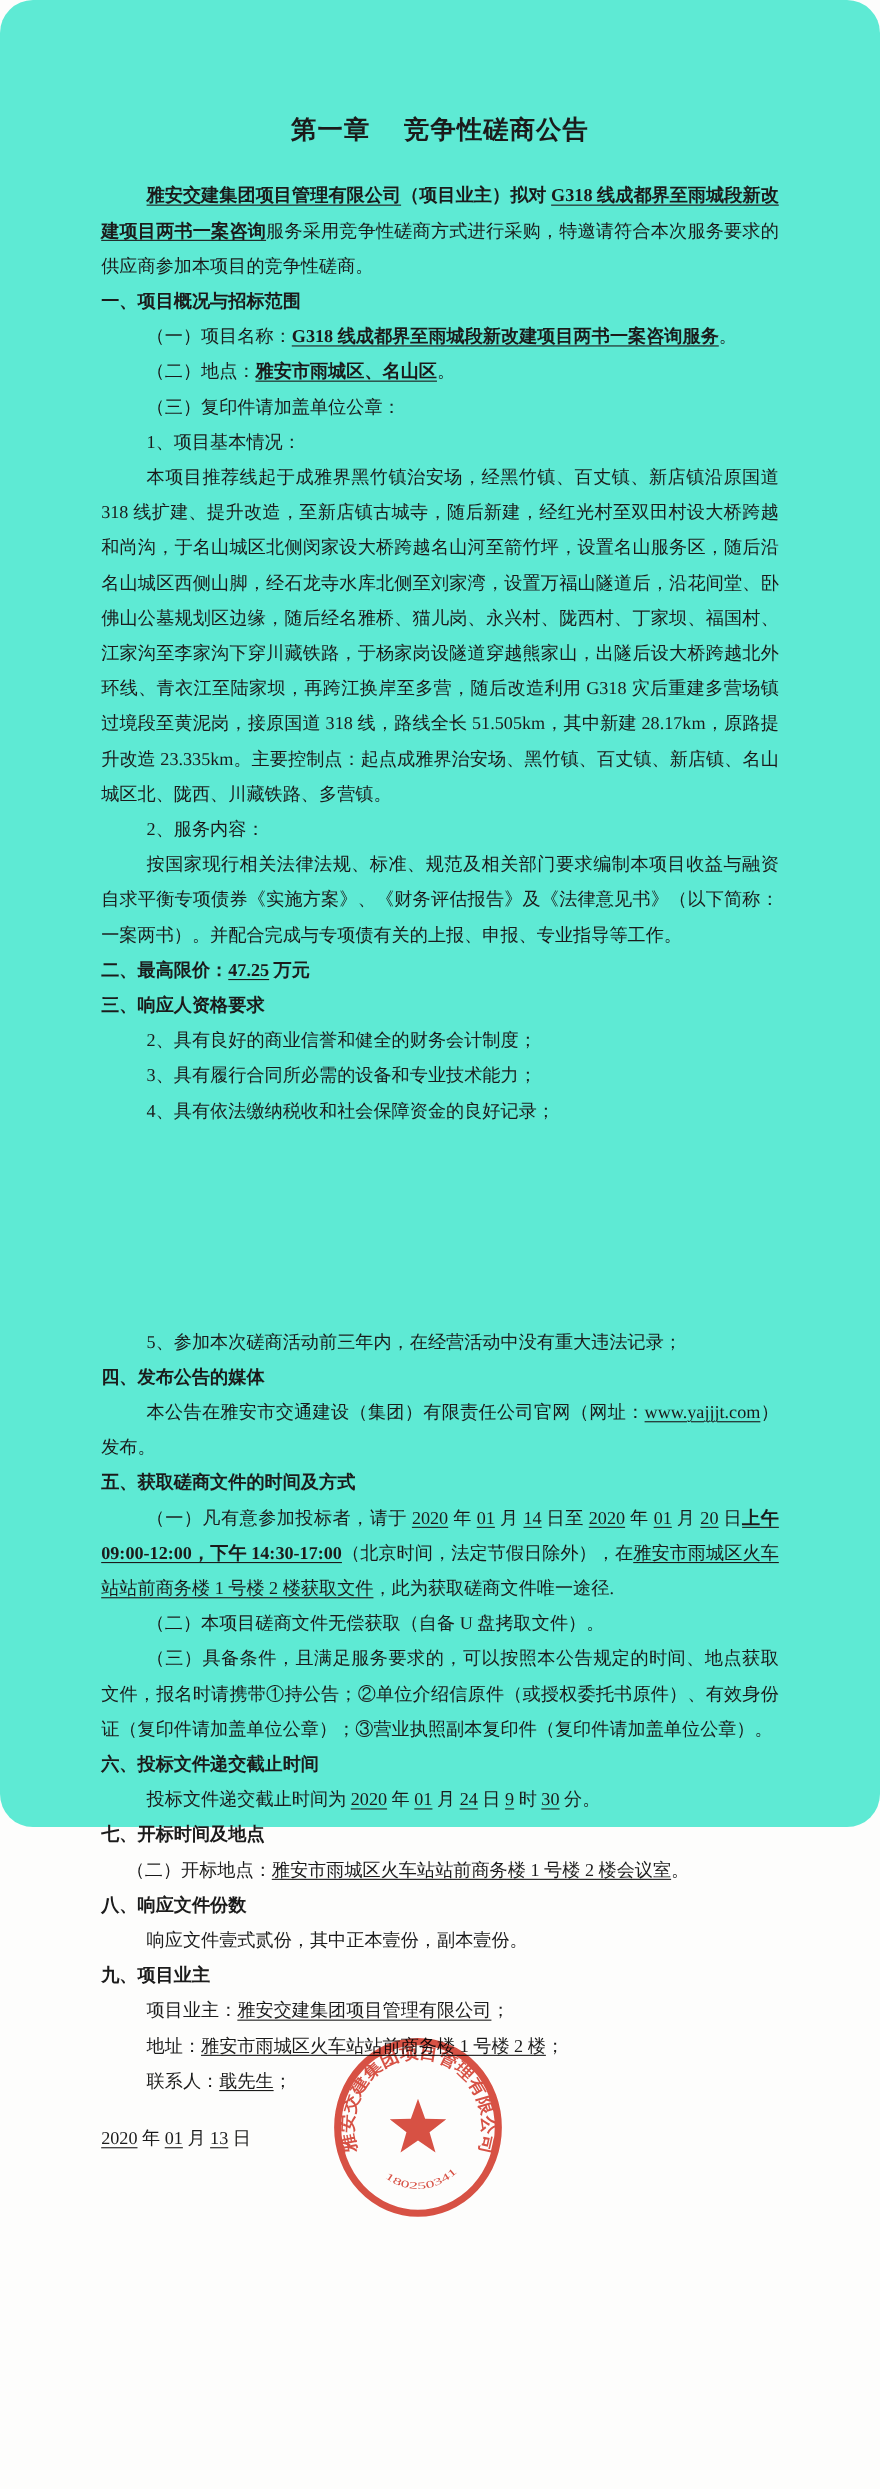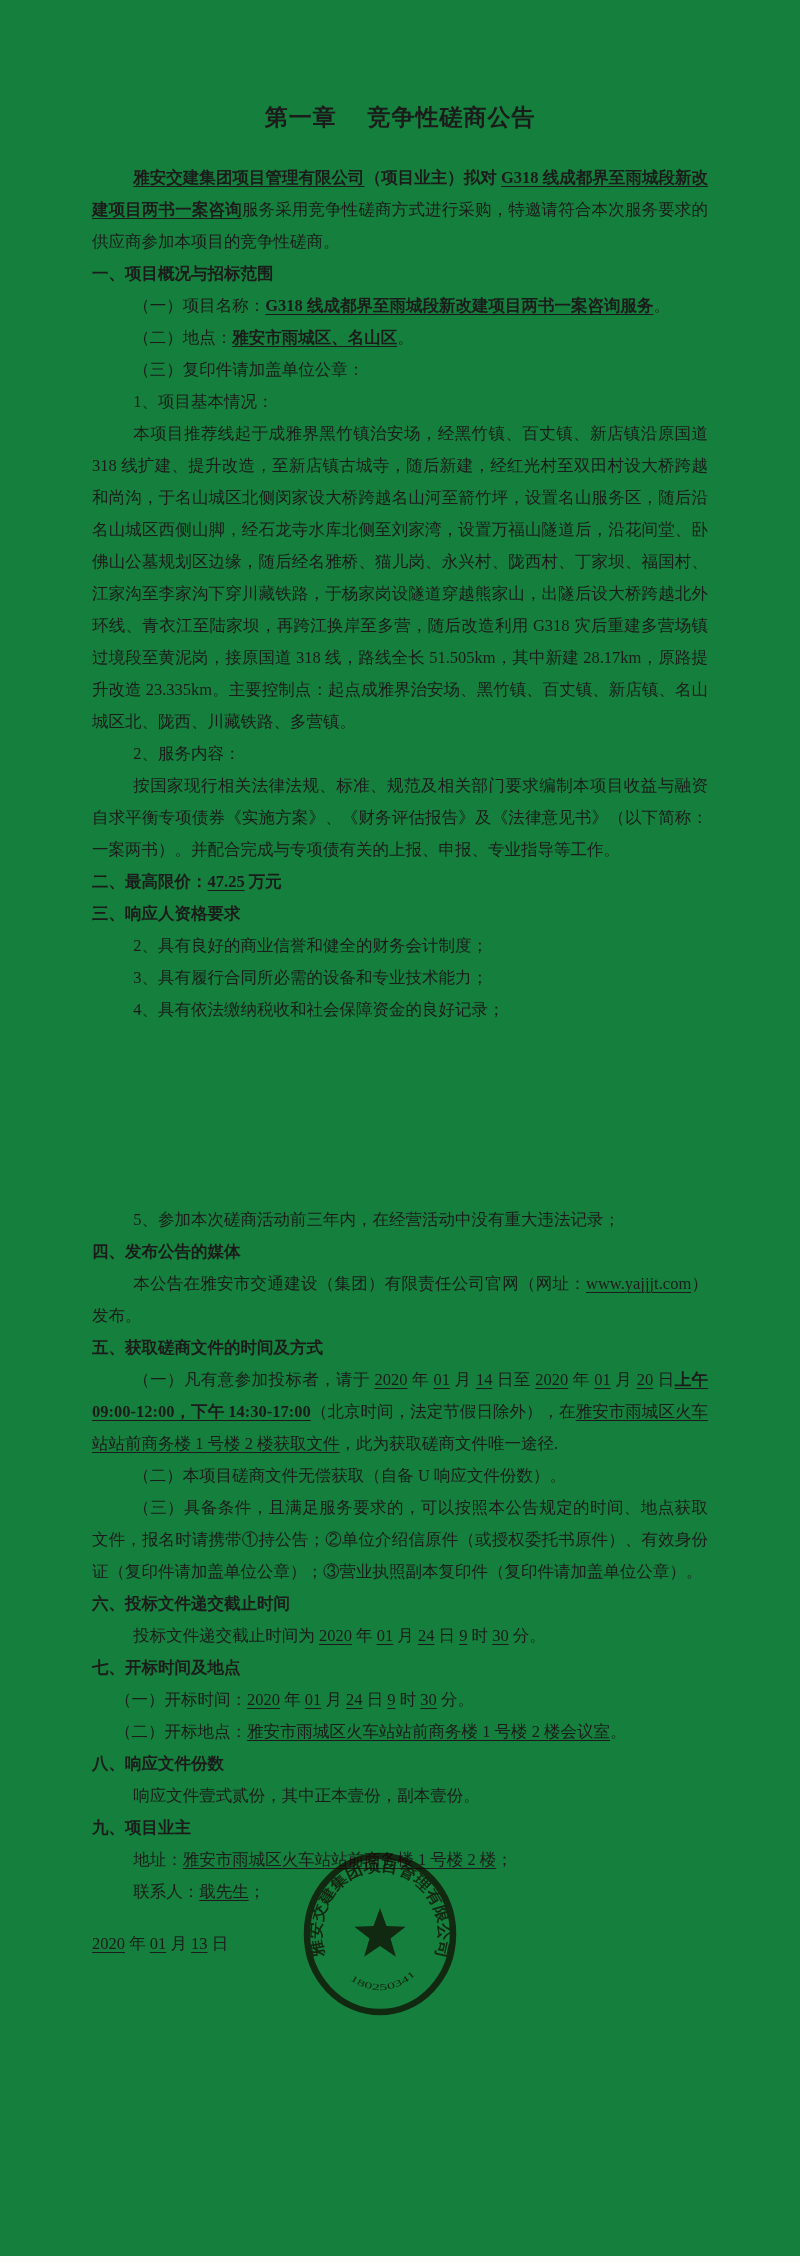--- a/index.html
+++ b/index.html
@@ -5,21 +5,21 @@
   html,body{margin:0;padding:0;}
   body{
     width:800px;height:2263px;
     background:#fdfdfc;
     font-family:"Liberation Serif","DejaVu Serif",serif;
     color:#1b1b1b;
     position:relative;
     overflow:hidden;
   }
   .page{
-    position:absolute;left:0;top:0;width:800px;height:2256px;background:#15803d;
+    position:absolute;left:0;top:0;width:800px;height:1661px;background:#5eead4;border-radius:30px;
   }
   .doc{
     position:absolute;left:92px;top:100px;width:616px;
     font-size:16.5px;line-height:32px;
     text-align:justify;
   }
   .blk{margin:0;}
   .title{
     text-align:center;font-weight:bold;
     font-size:23px;line-height:36px;letter-spacing:1px;
@@ -58,30 +58,30 @@
       <div class="blk h"><span class="run b">三、响应人资格要求</span></div>
       <div class="blk p2"><span class="run">2、具有良好的商业信誉和健全的财务会计制度；</span></div>
       <div class="blk p2"><span class="run">3、具有履行合同所必需的设备和专业技术能力；</span></div>
       <div class="blk p2"><span class="run">4、具有依法缴纳税收和社会保障资金的良好记录；</span></div>
       <div class="blk gap" style="height: 178px;"></div>
       <div class="blk p2"><span class="run">5、参加本次磋商活动前三年内，在经营活动中没有重大违法记录；</span></div>
       <div class="blk h"><span class="run b">四、发布公告的媒体</span></div>
       <div class="blk p2"><span class="run">本公告在雅安市交通建设（集团）有限责任公司官网（网址：</span><span class="run u">www.yajjjt.com</span><span class="run">）发布。</span></div>
       <div class="blk h"><span class="run b">五、获取磋商文件的时间及方式</span></div>
       <div class="blk p2"><span class="run">（一）凡有意参加投标者，请于 </span><span class="run u">2020</span><span class="run"> 年 </span><span class="run u">01</span><span class="run"> 月 </span><span class="run u">14</span><span class="run"> 日至 </span><span class="run u">2020</span><span class="run"> 年 </span><span class="run u">01</span><span class="run"> 月 </span><span class="run u">20</span><span class="run"> 日</span><span class="run b u">上午 09:00-12:00，下午 14:30-17:00</span><span class="run">（北京时间，法定节假日除外），在</span><span class="run u">雅安市雨城区火车站站前商务楼 1 号楼 2 楼获取文件</span><span class="run">，此为获取磋商文件唯一途径.</span></div>
-      <div class="blk p2"><span class="run">（二）本项目磋商文件无偿获取（自备 U 响应文件份数）。</span></div>
+      <div class="blk p2"><span class="run">（二）本项目磋商文件无偿获取（自备 U 盘拷取文件）。</span></div>
       <div class="blk p2"><span class="run">（三）具备条件，且满足服务要求的，可以按照本公告规定的时间、地点获取文件，报名时请携带①持公告；②单位介绍信原件（或授权委托书原件）、有效身份证（复印件请加盖单位公章）；③营业执照副本复印件（复印件请加盖单位公章）。</span></div>
       <div class="blk h"><span class="run b">六、投标文件递交截止时间</span></div>
       <div class="blk p2"><span class="run">投标文件递交截止时间为 </span><span class="run u">2020</span><span class="run"> 年 </span><span class="run u">01</span><span class="run"> 月 </span><span class="run u">24</span><span class="run"> 日 </span><span class="run u">9</span><span class="run"> 时 </span><span class="run u">30</span><span class="run"> 分。</span></div>
       <div class="blk h"><span class="run b">七、开标时间及地点</span></div>
-      <div class="blk p1"><span class="run">（一）开标时间：</span><span class="run u">2020</span><span class="run"> 年 </span><span class="run u">01</span><span class="run"> 月 </span><span class="run u">24</span><span class="run"> 日 </span><span class="run u">9</span><span class="run"> 时 </span><span class="run u">30</span><span class="run"> 分。</span></div>
       <div class="blk p1"><span class="run">（二）开标地点：</span><span class="run u">雅安市雨城区火车站站前商务楼 1 号楼 2 楼会议室</span><span class="run">。</span></div>
       <div class="blk h"><span class="run b">八、响应文件份数</span></div>
       <div class="blk p2"><span class="run">响应文件壹式贰份，其中正本壹份，副本壹份。</span></div>
       <div class="blk h"><span class="run b">九、项目业主</span></div>
+      <div class="blk p2"><span class="run">项目业主：</span><span class="run u">雅安交建集团项目管理有限公司</span><span class="run">；</span></div>
       <div class="blk p2"><span class="run">地址：</span><span class="run u">雅安市雨城区火车站站前商务楼 1 号楼 2 楼</span><span class="run">；</span></div>
       <div class="blk p2"><span class="run">联系人：</span><span class="run u">戢先生</span><span class="run">；</span></div>
       <div class="blk date"><span class="run u">2020</span><span class="run"> 年 </span><span class="run u">01</span><span class="run"> 月 </span><span class="run u">13</span><span class="run"> 日</span></div>
     </div>
 
   <svg class="seal" viewBox="0 0 176 180" width="176" height="180" aria-hidden="true">
     <g>
       <ellipse cx="88" cy="90" rx="73" ry="78" fill="none" stroke="#d4392b" stroke-width="6.5"></ellipse>
       <polygon points="88,64 94.5,82.1 113.7,82.7 98.5,94.4 103.9,112.8 88,102 72.1,112.8 77.5,94.4 62.3,82.7 81.5,82.1" fill="#d4392b"></polygon>
       <path id="sealTopArc" d="M 32.5 111.5 A 59 63 0 1 1 143.5 111.5" fill="none"></path>

